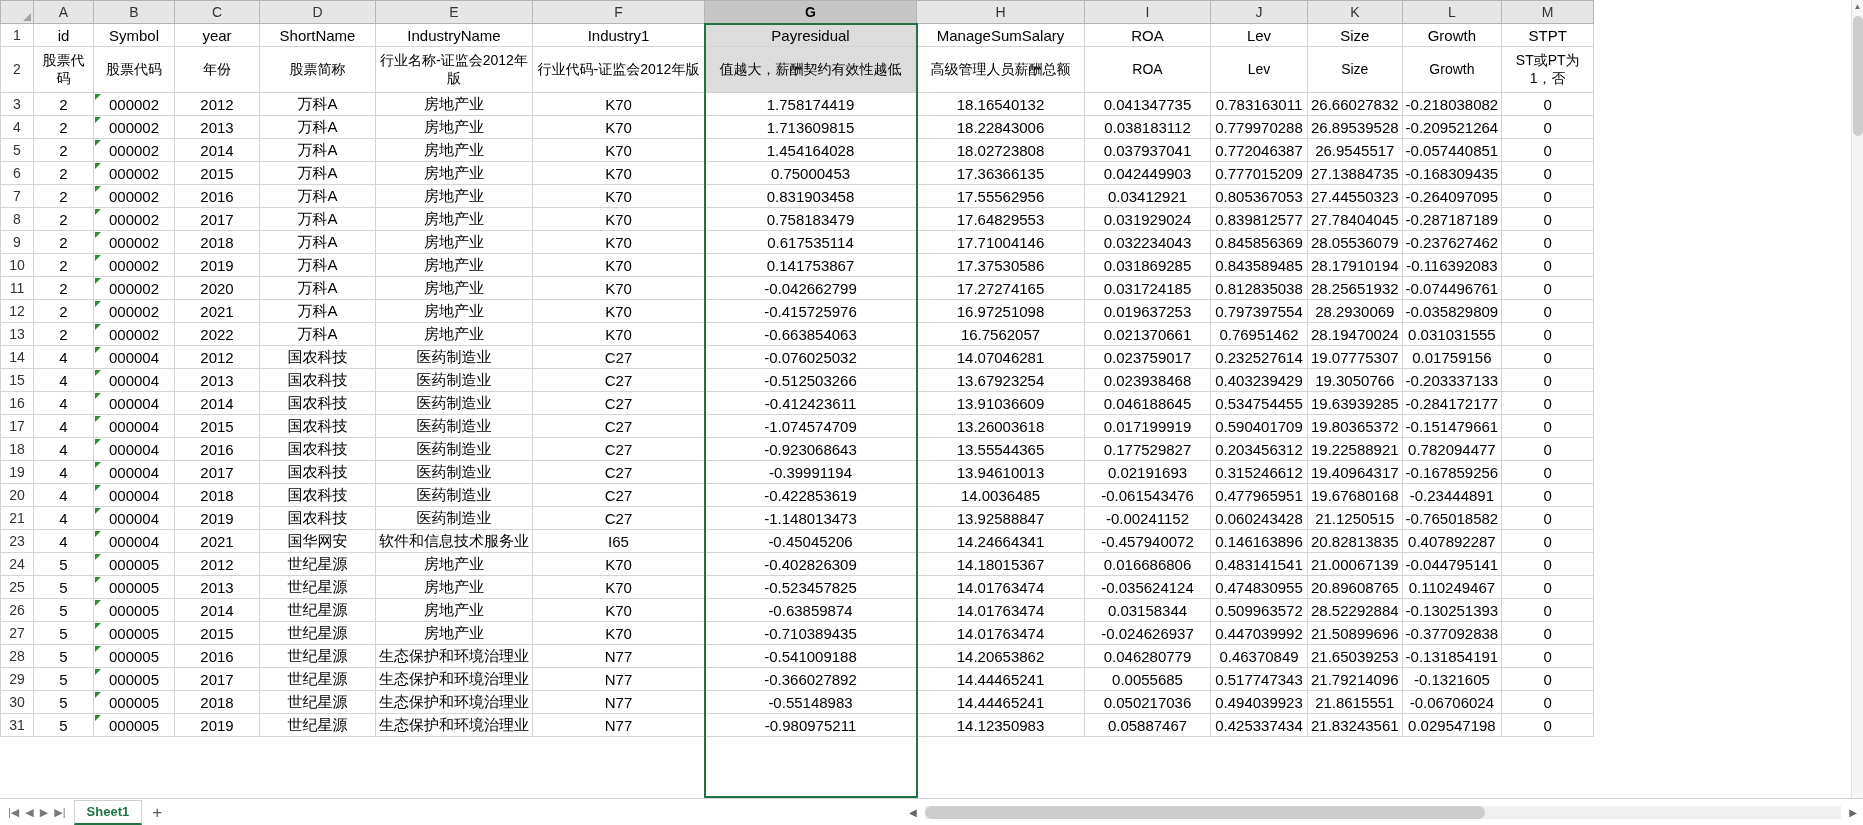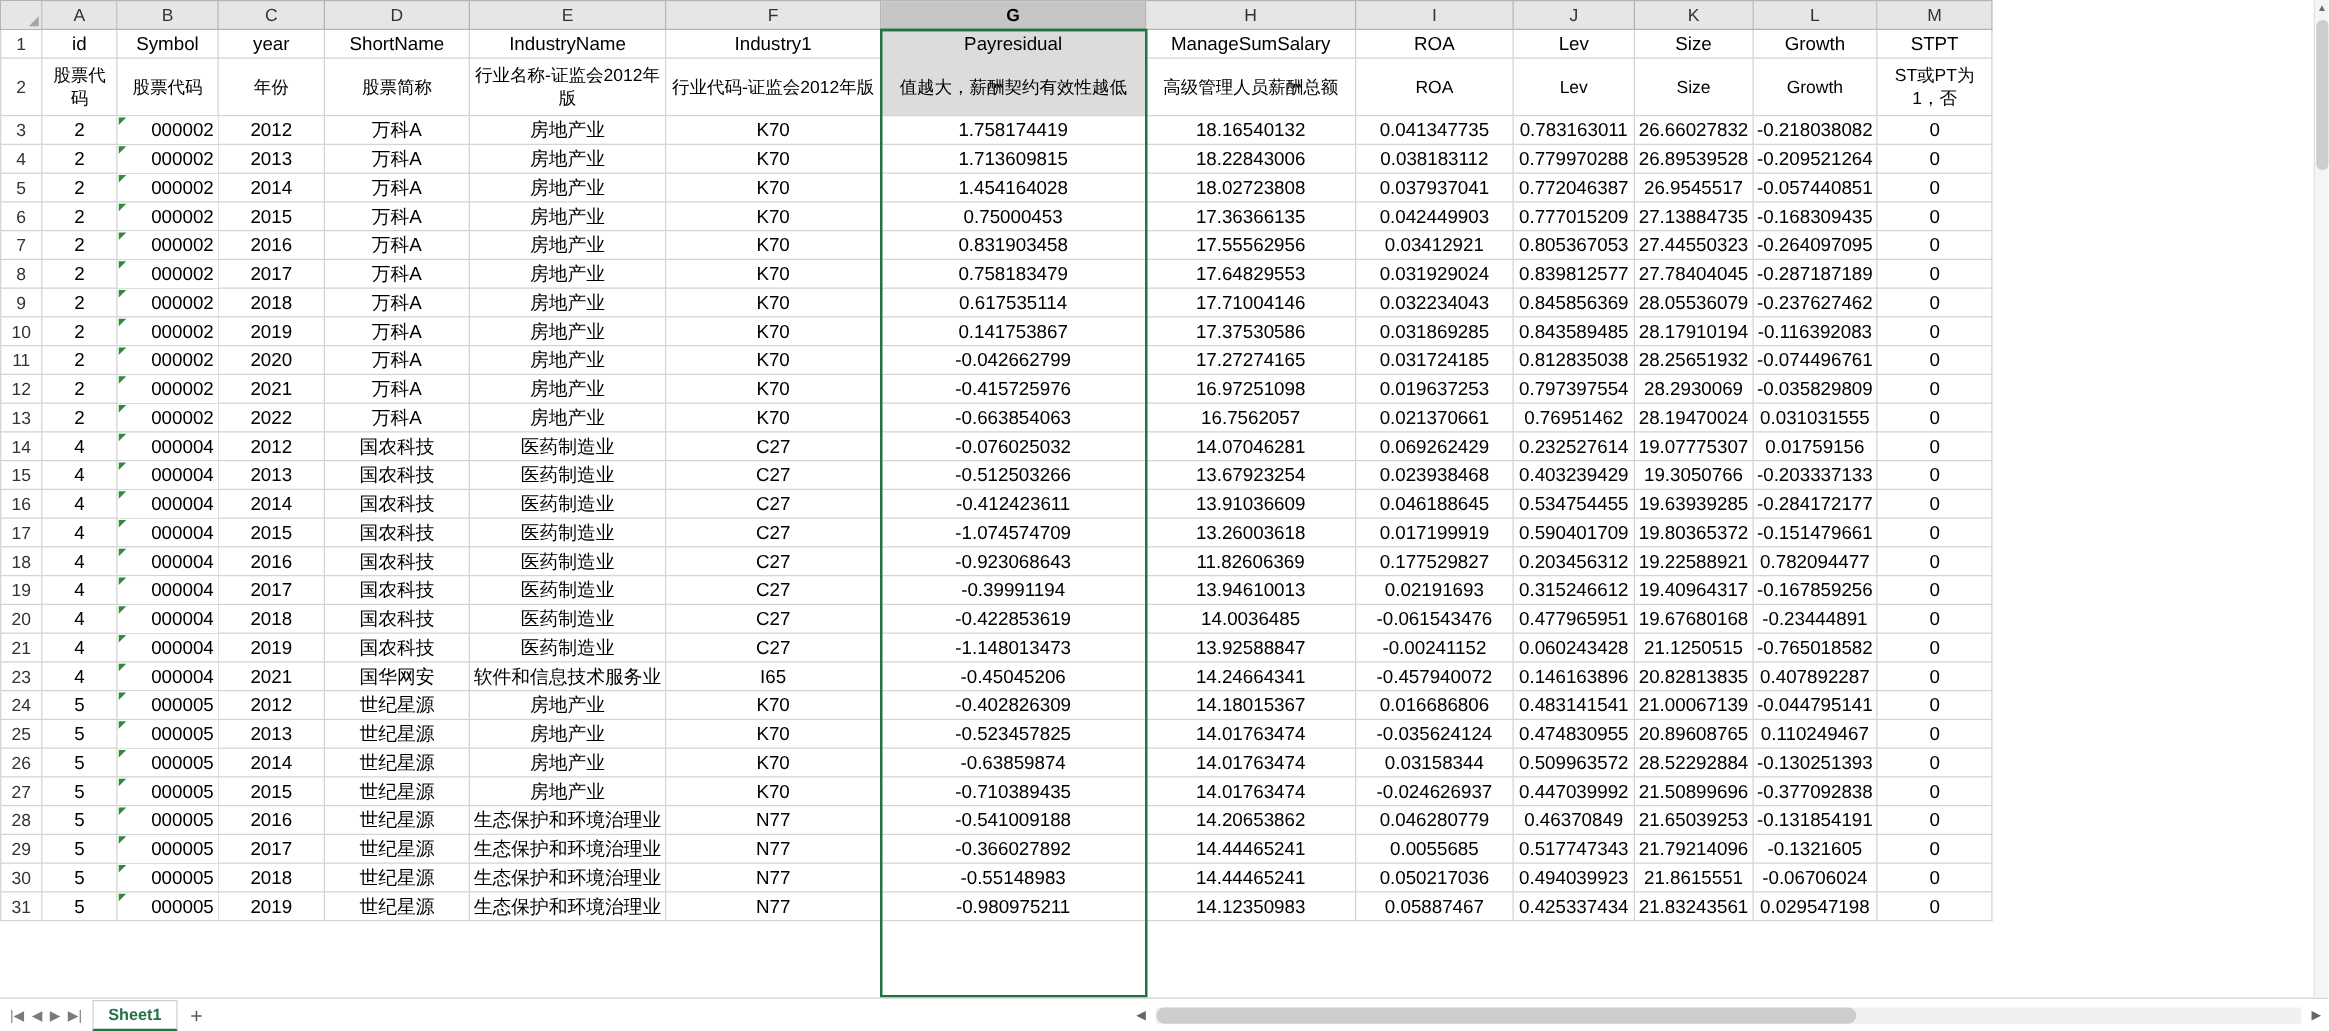--- a/index.html
+++ b/index.html
@@ -103,21 +103,21 @@
 
   
   .selbox {
     position: absolute;
     border: 2px solid #217346;
     pointer-events: none;
     z-index: 5;
   }
 
   
-  .cmt { position: relative; text-align: right; }
+  .cmt { position: relative; }
   .cmt::after {
     content: "";
     position: absolute;
     left: 1px; top: 1px;
     width: 0; height: 0;
     border-left: 6px solid #2f8a3c;
     border-bottom: 6px solid transparent;
   }
 
   
@@ -433,21 +433,21 @@
           <tr>
             <td class="rowhead">14</td>
             <td class="c-A ctr">4</td>
             <td class="c-B cmt ctr">000004</td>
             <td class="c-C ctr">2012</td>
             <td class="c-D ctr">国农科技</td>
             <td class="c-E ctr">医药制造业</td>
             <td class="c-F ctr">C27</td>
             <td class="c-G selcol ctr">-0.076025032</td>
             <td class="c-H ctr">14.07046281</td>
-            <td class="c-I ctr">0.069262429</td>
+            <td class="c-I ctr">0.023759017</td>
             <td class="c-J ctr">0.232527614</td>
             <td class="c-K ctr">19.07775307</td>
             <td class="c-L ctr">0.01759156</td>
             <td class="c-M ctr">0</td>
           </tr>
           <tr>
             <td class="rowhead">15</td>
             <td class="c-A ctr">4</td>
             <td class="c-B cmt ctr">000004</td>
             <td class="c-C ctr">2013</td>
@@ -496,21 +496,21 @@
           </tr>
           <tr>
             <td class="rowhead">18</td>
             <td class="c-A ctr">4</td>
             <td class="c-B cmt ctr">000004</td>
             <td class="c-C ctr">2016</td>
             <td class="c-D ctr">国农科技</td>
             <td class="c-E ctr">医药制造业</td>
             <td class="c-F ctr">C27</td>
             <td class="c-G selcol ctr">-0.923068643</td>
-            <td class="c-H ctr">11.82606369</td>
+            <td class="c-H ctr">13.55544365</td>
             <td class="c-I ctr">0.177529827</td>
             <td class="c-J ctr">0.203456312</td>
             <td class="c-K ctr">19.22588921</td>
             <td class="c-L ctr">0.782094477</td>
             <td class="c-M ctr">0</td>
           </tr>
           <tr>
             <td class="rowhead">19</td>
             <td class="c-A ctr">4</td>
             <td class="c-B cmt ctr">000004</td>

